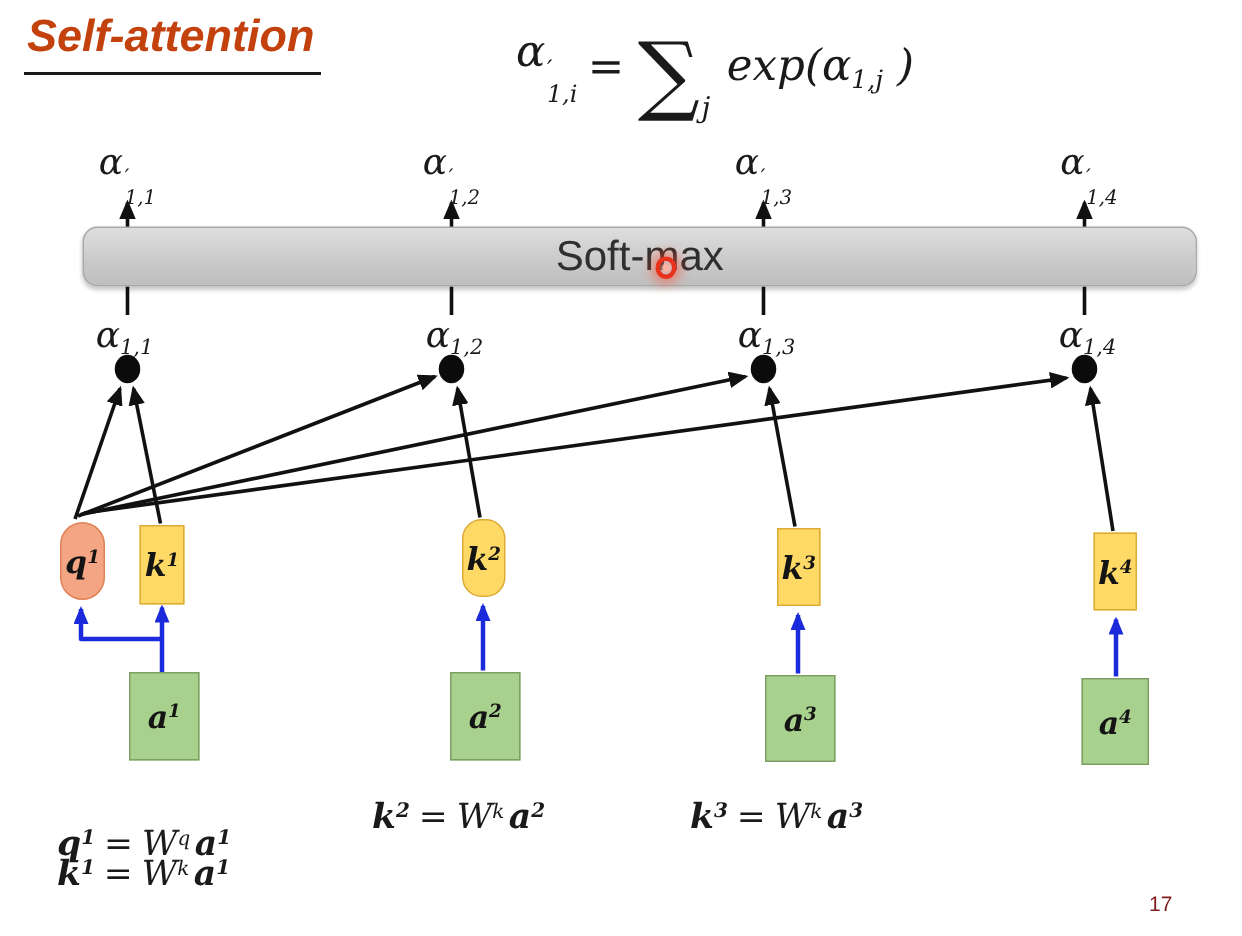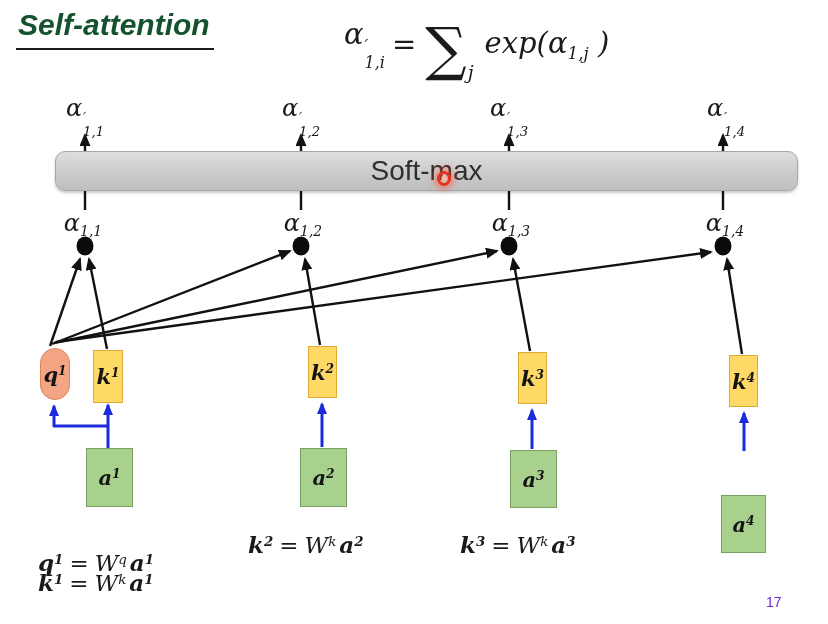--- a/index.html
+++ b/index.html
@@ -4,21 +4,21 @@
 <style>
   html,body{margin:0;padding:0;background:#888;}
   .slide{
     position:relative;width:828px;height:624px;background:#ffffff;
     overflow:hidden;font-family:"Liberation Sans",sans-serif;
   }
   
   .title{
     position:absolute;left:16px;top:8px;
     font-family:"Liberation Sans",sans-serif;
-    font-size:30px;font-weight:700;font-style:italic;color:#14532d;
+    font-size:30px;font-weight:700;font-style:italic;color:#c2410c;
     border-bottom:2.5px solid #1a1a1a;padding:0 4px 6px 2px;
   }
   
   .math{font-family:"DejaVu Serif","Liberation Serif",serif;font-style:italic;color:#1a1a1a;}
   .sub{font-size:0.58em;font-style:italic;vertical-align:-0.35em;}
   .sup{font-size:0.58em;font-style:italic;vertical-align:0.55em;}
   .supsub{display:inline-flex;flex-direction:column;align-items:flex-start;
           font-size:0.55em;line-height:1.05;vertical-align:-0.45em;margin-left:1px;}
   .supsub .top{display:block;}
   .supsub .bot{display:block;}
@@ -57,21 +57,21 @@
   .node .nl .sup{font-weight:700;}
   .q-box{background:#f4a583;border:1.5px solid #df8256;}
   .k-box{background:#ffd966;border:1.5px solid #ddab35;}
   .a-box{background:#a9d18e;border:1.5px solid #7e9f64;}
   
   .eq{position:absolute;font-size:23px;white-space:nowrap;z-index:3;}
   .eq .b{font-weight:700;}
   .eq .esign{padding:0 6px;font-style:normal;}
   .eq .wsup{margin-right:3px;}
   
-  .page-num{position:absolute;left:766px;top:594px;font-size:14px;color:#6d28d9;
+  .page-num{position:absolute;left:766px;top:594px;font-size:14px;color:#7f1d1d;
             font-family:"Liberation Sans",sans-serif;z-index:3;}
   
   .wires{position:absolute;left:0;top:0;z-index:1;}
 </style>
 </head>
 <body>
 
 <div class="slide">
 
   <div class="title">Self-attention</div>
@@ -170,40 +170,40 @@
   <div class="alpha-score math" style="left:303px"><span>α</span><span class="sub">1,2</span></div>
   <div class="alpha-score math" style="left:511px"><span>α</span><span class="sub">1,3</span></div>
   <div class="alpha-score math" style="left:725px"><span>α</span><span class="sub">1,4</span></div>
 
   <div class="node q-box" style="left:40px;top:348px;width:30px;height:52px;border-radius:15px;">
       <span class="nl"><span>q</span><span class="sup">1</span></span>
     </div>
   <div class="node k-box" style="left:93px;top:350px;width:30px;height:53px;">
       <span class="nl"><span>k</span><span class="sup">1</span></span>
     </div>
-  <div class="node k-box" style="left:308px;top:346px;width:29px;height:52px;">
+  <div class="node k-box" style="left:308px;top:346px;width:29px;height:52px;border-radius:13px;">
       <span class="nl"><span>k</span><span class="sup">2</span></span>
     </div>
   <div class="node k-box" style="left:518px;top:352px;width:29px;height:52px;">
       <span class="nl"><span>k</span><span class="sup">3</span></span>
     </div>
   <div class="node k-box" style="left:729px;top:355px;width:29px;height:52px;">
       <span class="nl"><span>k</span><span class="sup">4</span></span>
     </div>
 
   <div class="node a-box" style="left:86px;top:448px;width:47px;height:59px;">
       <span class="nl"><span>a</span><span class="sup">1</span></span>
     </div>
   <div class="node a-box" style="left:300px;top:448px;width:47px;height:59px;">
       <span class="nl"><span>a</span><span class="sup">2</span></span>
     </div>
   <div class="node a-box" style="left:510px;top:450px;width:47px;height:58px;">
       <span class="nl"><span>a</span><span class="sup">3</span></span>
     </div>
-  <div class="node a-box" style="left:721px;top:452px;width:45px;height:58px;margin-top:43px;">
+  <div class="node a-box" style="left:721px;top:452px;width:45px;height:58px;">
       <span class="nl"><span>a</span><span class="sup">4</span></span>
     </div>
 
   <div class="eq math" style="left:38px;top:549px;"><span class="b">q</span><span class="sup b">1</span><span class="esign">=</span><span>W</span><span class="sup wsup">q</span><span class="b">a</span><span class="sup b">1</span></div>
   <div class="eq math" style="left:248px;top:531px;"><span class="b">k</span><span class="sup b">2</span><span class="esign">=</span><span>W</span><span class="sup wsup">k</span><span class="b">a</span><span class="sup b">2</span></div>
   <div class="eq math" style="left:460px;top:531px;"><span class="b">k</span><span class="sup b">3</span><span class="esign">=</span><span>W</span><span class="sup wsup">k</span><span class="b">a</span><span class="sup b">3</span></div>
   <div class="eq math" style="left:38px;top:569px;"><span class="b">k</span><span class="sup b">1</span><span class="esign">=</span><span>W</span><span class="sup wsup">k</span><span class="b">a</span><span class="sup b">1</span></div>
 
   <div class="page-num">17</div>
 

